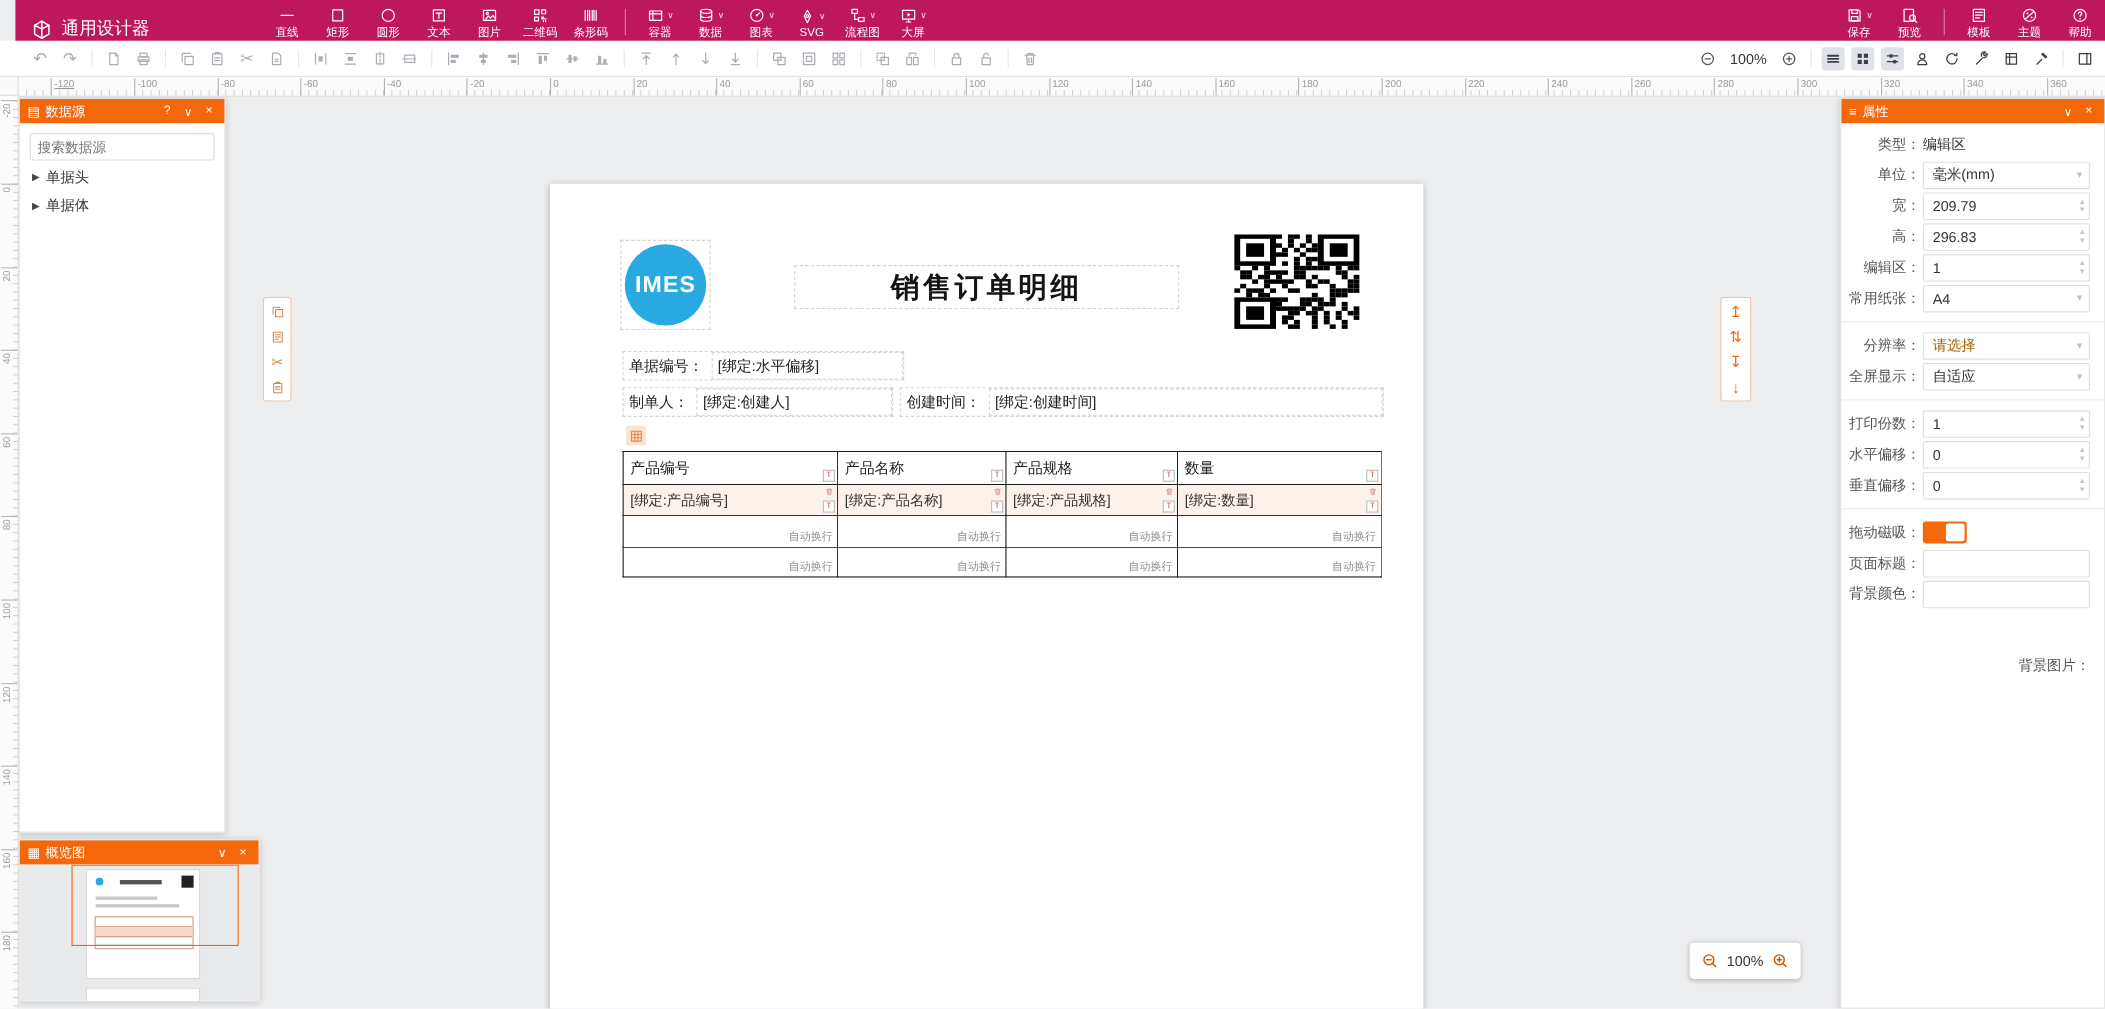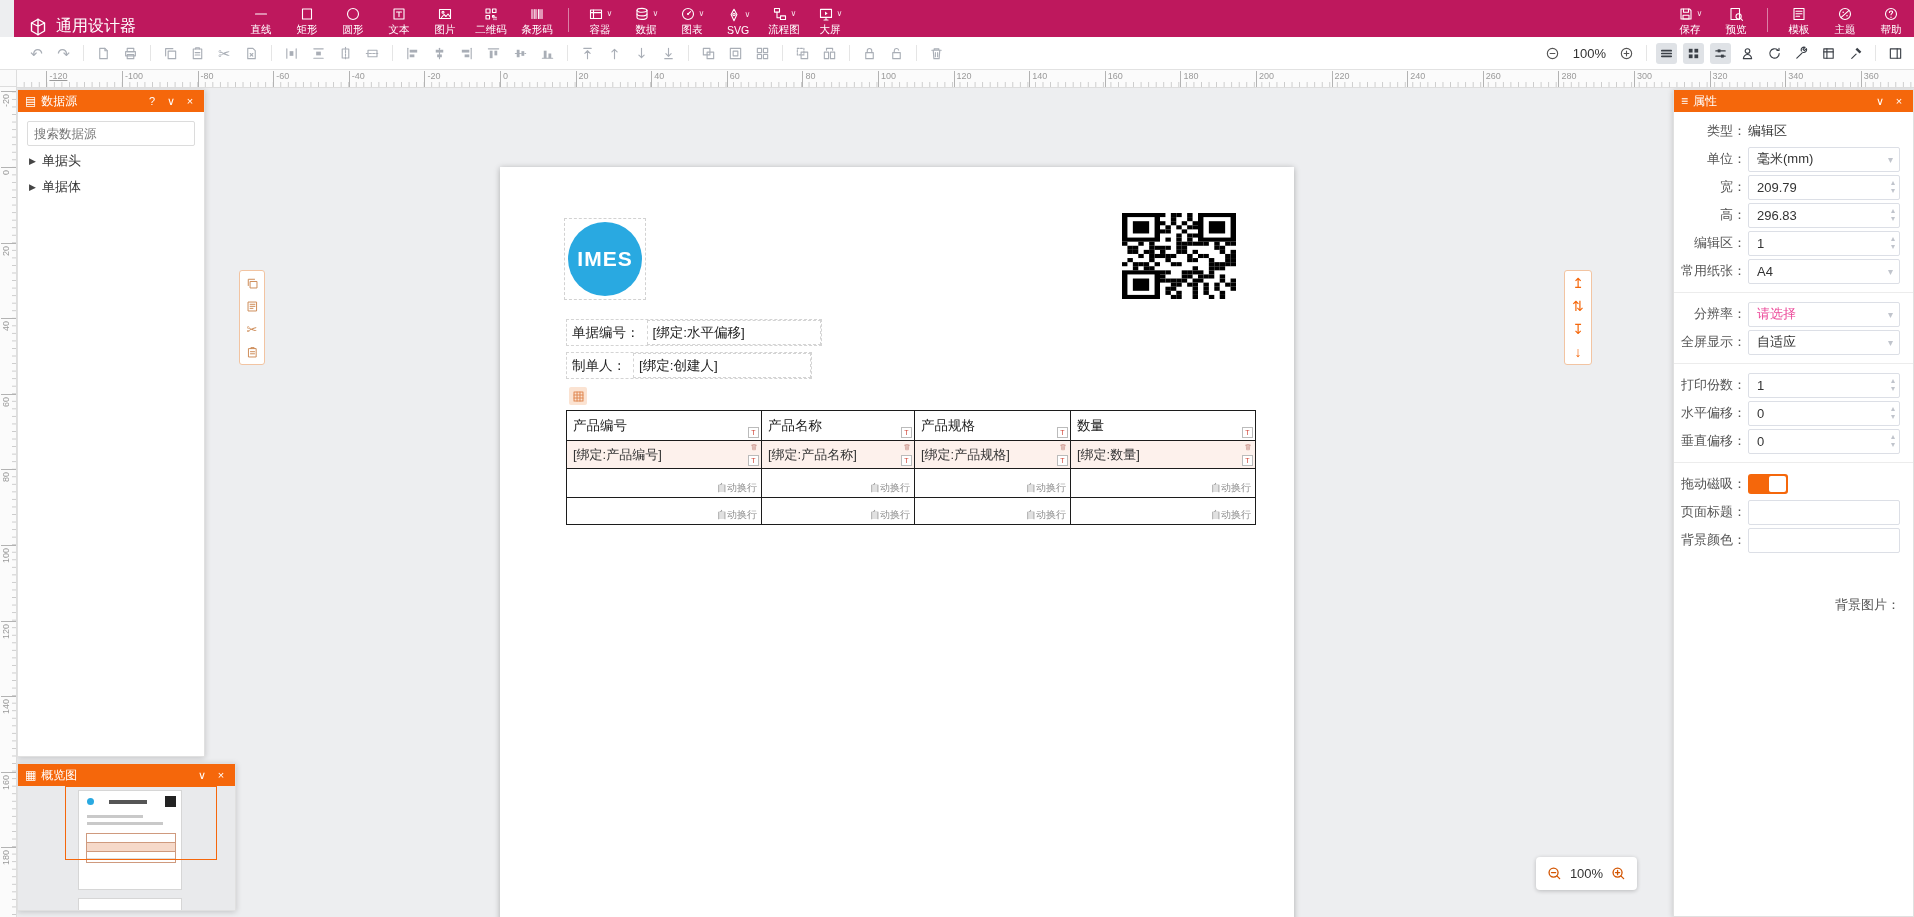--- a/index.html
+++ b/index.html
@@ -96,21 +96,21 @@
   #props-panel{left:1673px;top:89px;width:241px;height:828px}
   .pp-body{flex:1;overflow:hidden;padding-top:5px}
   .prow{display:flex;align-items:center;justify-content:flex-end;padding:0 13px 0 6px;height:28px;gap:2px}
   .prow.tall{height:102px}
   .plabel{font-size:13px;color:#555;white-space:nowrap}
   .pctl{width:152px;flex:none;position:relative;display:flex;align-items:center}
   .ptext{font-size:13px;color:#333}
   .pselect,.pinput,.pstepper{box-sizing:border-box;width:100%;height:25px;border:1px solid #dcdfe6;border-radius:2px;
     font-size:13px;color:#333;display:flex;align-items:center;padding:0 8px;background:#fff;cursor:pointer}
   .sel-caret{position:absolute;right:7px;color:#c0c4cc;font-size:10px}
-  .muted{color:#ec4899}
+  .muted{color:#a16207}
   .pstep-arrows{position:absolute;right:5px;top:4px;display:flex;flex-direction:column;line-height:8px;font-size:8px;color:#c0c4cc}
   .pdivider{height:1px;background:#ececec;margin:7px 0}
   .ptoggle{width:40px;height:20px;background:#f5670b;border-radius:3px;position:relative;cursor:pointer}
   .ptoggle .knob{position:absolute;right:2px;top:2px;width:17px;height:16px;background:#fff;border-radius:2px}
   .pimagebox{width:152px;height:95px;border:1px solid #dcdfe6;display:flex;align-items:center;justify-content:center;
     font-size:13px;color:#bfbfbf;box-sizing:border-box;cursor:pointer}
   
   #zoom-pill{position:absolute;left:1536px;top:857px;width:101px;height:33px;background:#fff;border-radius:4px;
     box-shadow:0 1px 4px rgba(0,0,0,.22);display:flex;align-items:center;justify-content:center;gap:8px;z-index:15;
     font-size:13px;color:#333}
@@ -638,20 +638,21 @@
       <span class="vlab" style="top: 760.4px;">
         <span>180</span>
       </span>
     </div>
 
   <div id="canvas">
     <div id="page">
       <div id="logo-box">
         <div id="logo-circle">IMES</div>
       </div>
+      <div id="title-box">销售订单明细</div>
       <div id="qr">
           <svg width="114" height="86" viewBox="0 0 114 86">
             <rect x="38" y="0" width="5.428571428571429" height="4.095238095238095" fill="#000"></rect>
             <rect x="48.85714285714286" y="0" width="5.428571428571429" height="4.095238095238095" fill="#000"></rect>
             <rect x="54.28571428571429" y="0" width="5.428571428571429" height="4.095238095238095" fill="#000"></rect>
             <rect x="65.14285714285714" y="0" width="5.428571428571429" height="4.095238095238095" fill="#000"></rect>
             <rect x="48.85714285714286" y="4.095238095238095" width="5.428571428571429" height="4.095238095238095" fill="#000"></rect>
             <rect x="65.14285714285714" y="4.095238095238095" width="5.428571428571429" height="4.095238095238095" fill="#000"></rect>
             <rect x="38" y="8.19047619047619" width="5.428571428571429" height="4.095238095238095" fill="#000"></rect>
             <rect x="48.85714285714286" y="8.19047619047619" width="5.428571428571429" height="4.095238095238095" fill="#000"></rect>
@@ -800,20 +801,24 @@
         </div>
 
       <div class="frow" id="frow1">
         <span>单据编号：</span>
         <span class="fval">[绑定:水平偏移]</span>
       </div>
       <div class="frow" id="frow2a">
         <span>制单人：</span>
         <span class="fval">[绑定:创建人]</span>
       </div>
+      <div class="frow" id="frow2b">
+        <span>创建时间：</span>
+        <span class="fval">[绑定:创建时间]</span>
+      </div>
 
       <div id="tbl-handle">
           <svg viewBox="0 0 16 16" width="13" height="13" fill="none" stroke="currentColor" stroke-width="1.3" stroke-linecap="round" stroke-linejoin="round">
             <rect x="2.5" y="2.5" width="11" height="11"></rect>
             <path d="M2.5 6.2h11M2.5 9.8h11M6.2 2.5v11M9.8 2.5v11"></path>
           </svg>
         </div>
       <table id="design-table">
           <tbody id="dt-body">
             <tr>

